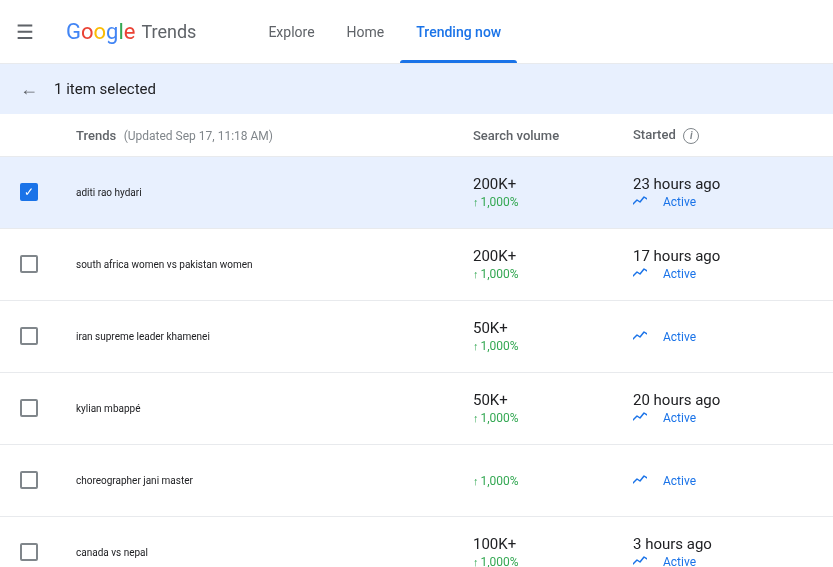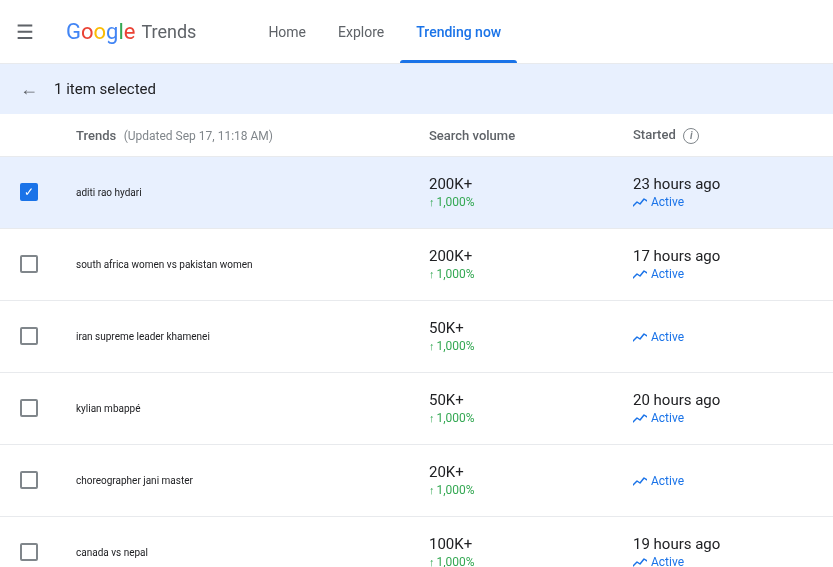--- a/index.html
+++ b/index.html
@@ -98,21 +98,21 @@
     
     .table-header {
       display: flex;
       align-items: center;
       padding: 12px 20px;
       border-bottom: 1px solid #e8eaed;
     }
     .col-check { width: 56px; flex-shrink: 0; }
     .col-trend { flex: 1; }
     .col-volume { width: 160px; flex-shrink: 0; text-align: left; }
-    .col-started { width: 180px; flex-shrink: 0; text-align: left; margin-left: 44px; }
+    .col-started { width: 180px; flex-shrink: 0; text-align: left; }
 
     .header-label {
       font-size: 13px;
       color: #5f6368;
       font-weight: 500;
     }
     .header-updated {
       font-size: 12px;
       color: #80868b;
       font-weight: 400;
@@ -212,22 +212,22 @@
     }
     .started-main {
       font-size: 15px;
       color: #202124;
     }
     .started-sub {
       font-size: 12px;
       color: #1a73e8;
       margin-top: 2px;
       display: flex;
-      align-items: center;
-      gap: 4px;
+      align-items: flex-start;
+      gap: 16px;
     }
     .trend-icon {
       display: inline-block;
       width: 14px;
       height: 10px;
     }
     .trend-icon svg {
       width: 14px;
       height: 10px;
     }
@@ -237,22 +237,22 @@
 
 <div class="header">
   <span class="menu-icon">☰</span>
   <div class="logo">
     <span class="logo-google">
       <span class="g-blue">G</span><span class="g-red">o</span><span class="g-yellow">o</span><span class="g-blue">g</span><span class="g-green">l</span><span class="g-red">e</span>
     </span>
     <span class="logo-trends">Trends</span>
   </div>
   <nav class="nav">
+    <div class="nav-item">Explore</div>
     <div class="nav-item">Home</div>
-    <div class="nav-item">Explore</div>
     <div class="nav-item active">Trending now</div>
   </nav>
 </div>
 
 <div class="selection-banner">
   <span class="back-arrow">←</span>
   <span class="selection-text">1 item selected</span>
 </div>
 
 <div class="table-container">
@@ -367,21 +367,20 @@
         <span>Active</span>
       </div>
     </div>
   </div>
       <div class="table-row">
     <div class="checkbox-wrap">
       <div class="checkbox "></div>
     </div>
     <div class="col-trend trend-name">choreographer jani master</div>
     <div class="col-volume volume-col">
-      <div class="volume-main">20K+</div>
       <div class="volume-sub">
         <span class="arrow-up">↑</span>
         <span>1,000%</span>
       </div>
     </div>
     <div class="col-started started-col">
       <div class="started-sub">
         <span class="trend-icon">
           <svg viewBox="0 0 14 10" fill="none" xmlns="http://www.w3.org/2000/svg">
             <polyline points="0,8 4,4 7,6 11,1 14,3" stroke="#1a73e8" stroke-width="1.5" fill="none" stroke-linejoin="round" stroke-linecap="round"></polyline>
@@ -397,21 +396,21 @@
     </div>
     <div class="col-trend trend-name">canada vs nepal</div>
     <div class="col-volume volume-col">
       <div class="volume-main">100K+</div>
       <div class="volume-sub">
         <span class="arrow-up">↑</span>
         <span>1,000%</span>
       </div>
     </div>
     <div class="col-started started-col">
-      <div class="started-main">19 hours ago</div>
+      <div class="started-main">3 hours ago</div>
       <div class="started-sub">
         <span class="trend-icon">
           <svg viewBox="0 0 14 10" fill="none" xmlns="http://www.w3.org/2000/svg">
             <polyline points="0,8 4,4 7,6 11,1 14,3" stroke="#1a73e8" stroke-width="1.5" fill="none" stroke-linejoin="round" stroke-linecap="round"></polyline>
           </svg>
         </span>
         <span>Active</span>
       </div>
     </div>
   </div>

